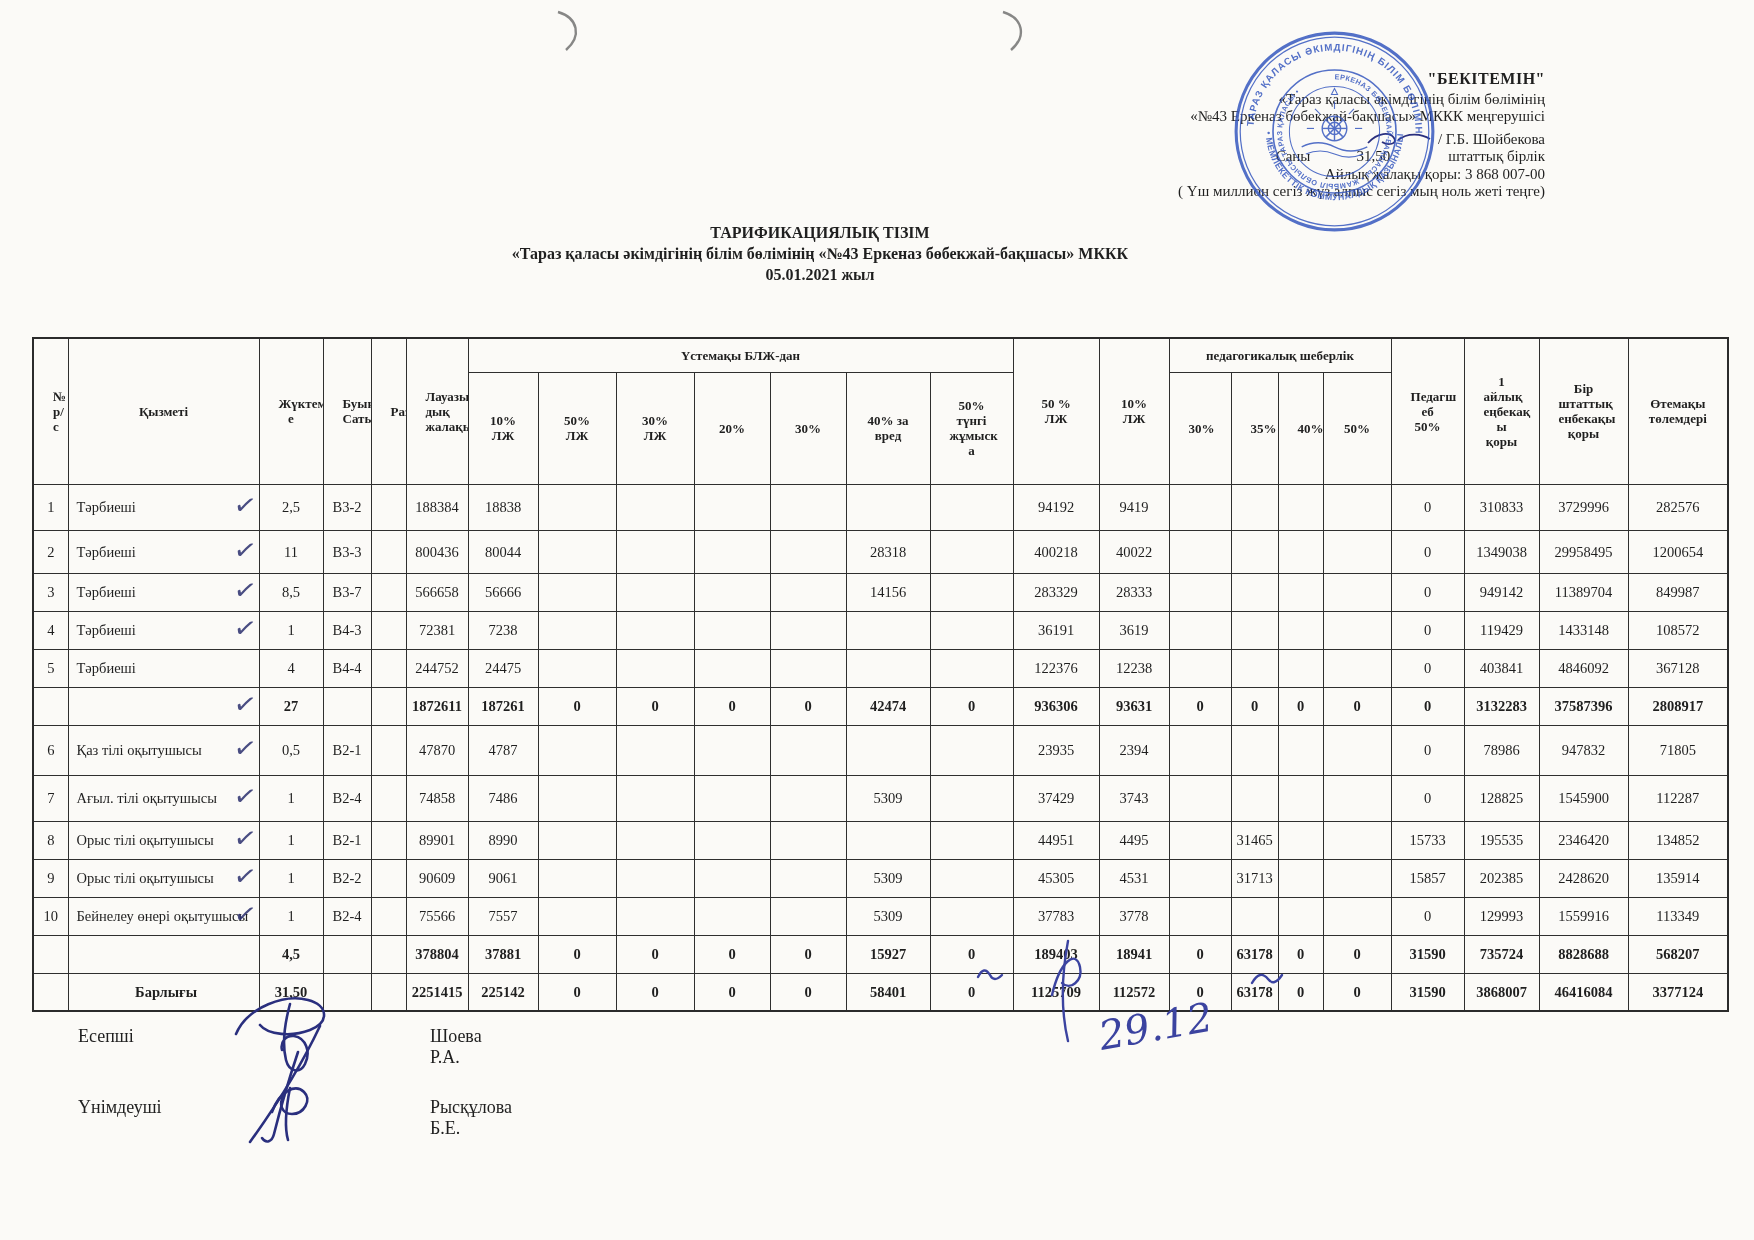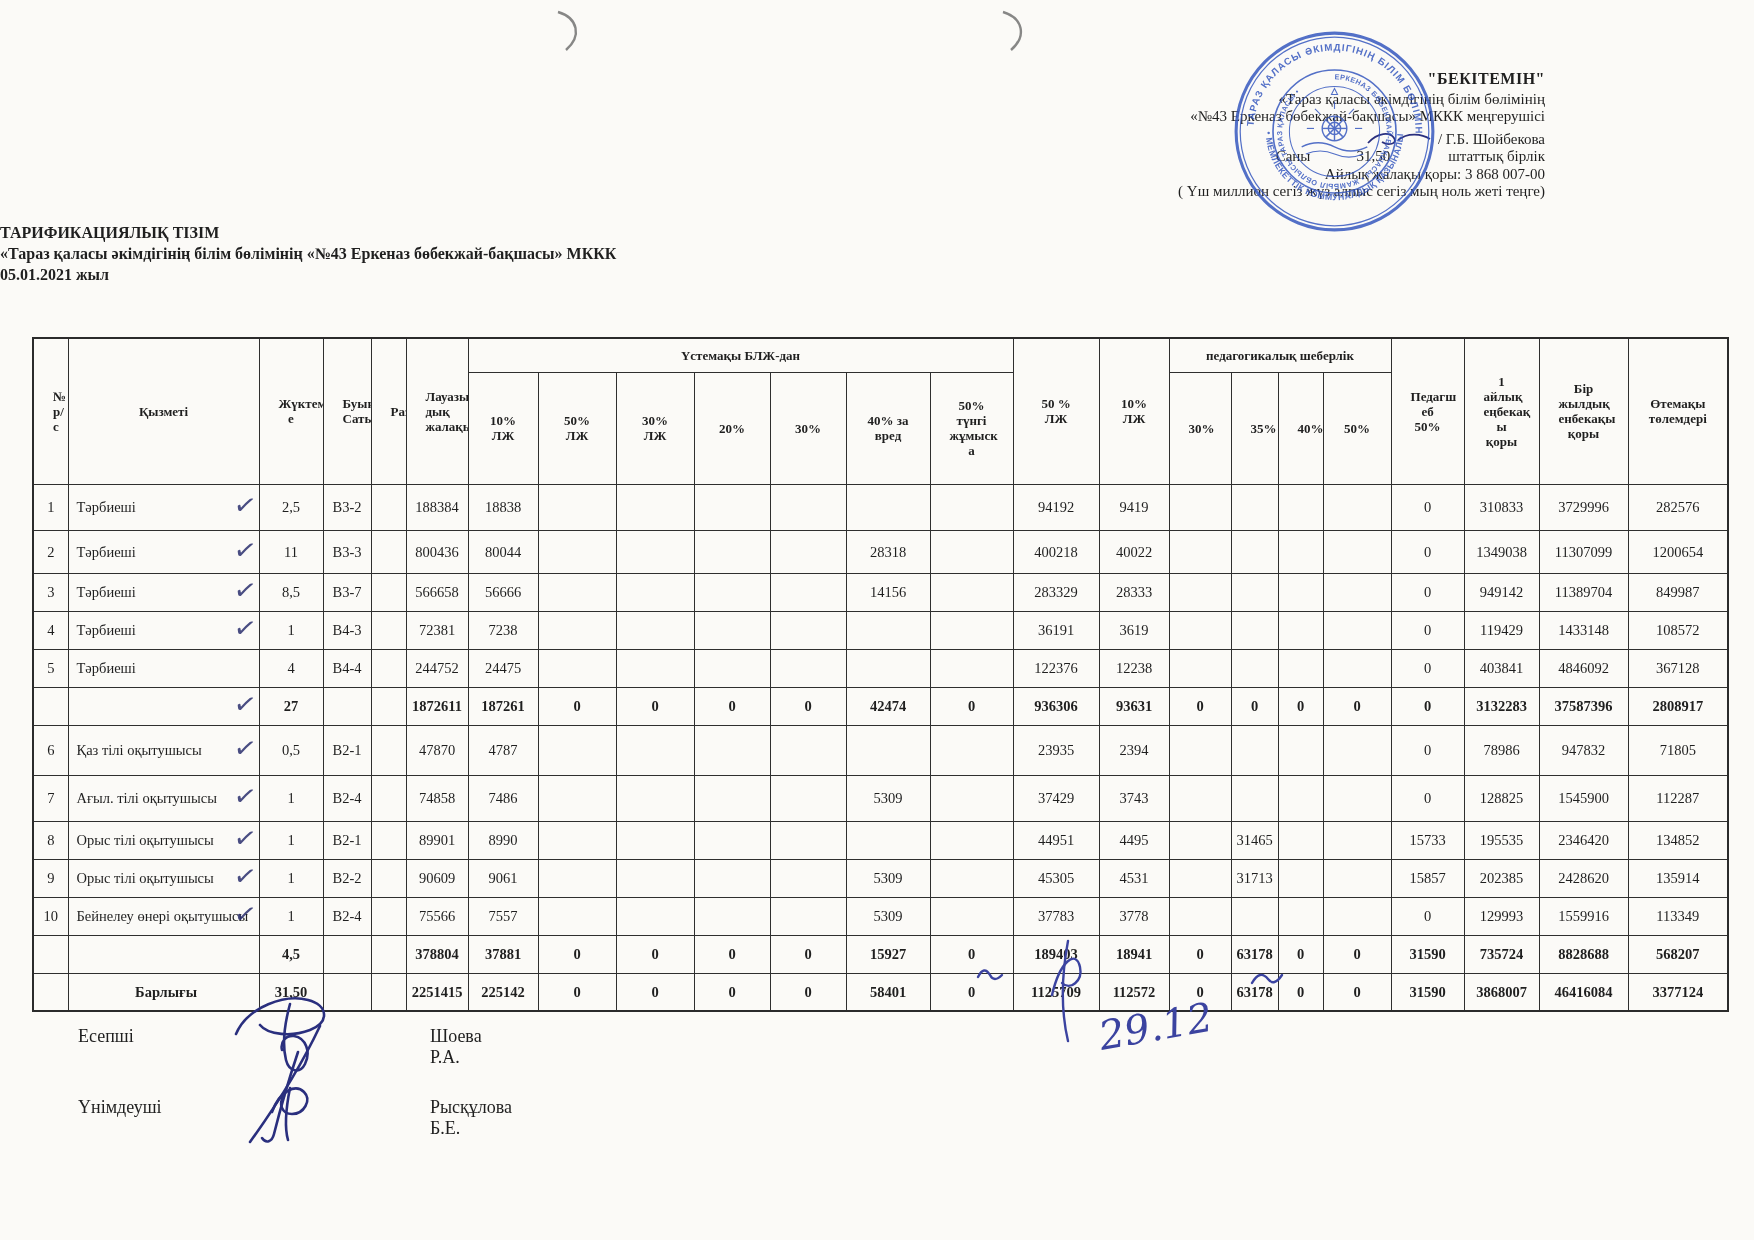--- a/index.html
+++ b/index.html
@@ -21,21 +21,21 @@
   .approval .sig-line{position:relative;}
   .approval .sig-squiggle{position:relative; top:4px; margin-right:4px;}
   .approval .count-line .gap{display:inline-block; width:46px;}
   .approval .count-line .gap2{display:inline-block; width:58px;}
   
   .stamp{position:absolute; top:28px; left:1232px; width:205px; height:207px; opacity:.82;}
   
   .artifact{position:absolute; opacity:.65;}
   
   .doc-title{
-    position:absolute; top:222px; left:0; width:1640px; text-align:left;
+    position:absolute; top:222px; left:0; width:1640px; text-align:center;
     font-weight:bold; font-size:16px; line-height:21px;
   }
   
   .tarif-table{
     position:absolute; top:337px; left:32px; width:1695px;
     border-collapse:collapse; table-layout:fixed;
     border:2px solid #2b2b2b;
   }
   .tarif-table th,.tarif-table td{
     border:1.6px solid #2f2f2f;
@@ -189,21 +189,21 @@
         <th rowspan="2">50 % ЛЖ</th>
         <th rowspan="2">10%
 ЛЖ</th>
         <th colspan="4">педагогикалық шеберлік</th>
         <th rowspan="2">Педагш
 еб  50%</th>
         <th rowspan="2">1 айлық
 еңбекақ
 ы қоры</th>
         <th rowspan="2">Бір
-жылдық
+штаттық
 енбекақы
 қоры</th>
         <th rowspan="2">Өтемақы
 төлемдері</th>
       </tr>
       <tr>
         <th>10%
 ЛЖ</th>
         <th>50%
 ЛЖ</th>
@@ -264,21 +264,21 @@
           <td>28318</td>
           <td></td>
           <td>400218</td>
           <td>40022</td>
           <td></td>
           <td></td>
           <td></td>
           <td></td>
           <td>0</td>
           <td>1349038</td>
-          <td>11307099</td>
+          <td>29958495</td>
           <td>1200654</td>
         </tr>
         <tr>
           <td>3</td>
           <td class="pos"><span>Тәрбиеші</span><span class="check">✓</span></td>
           <td>8,5</td>
           <td>В3-7</td>
           <td></td>
           <td>566658</td>
           <td>56666</td>

